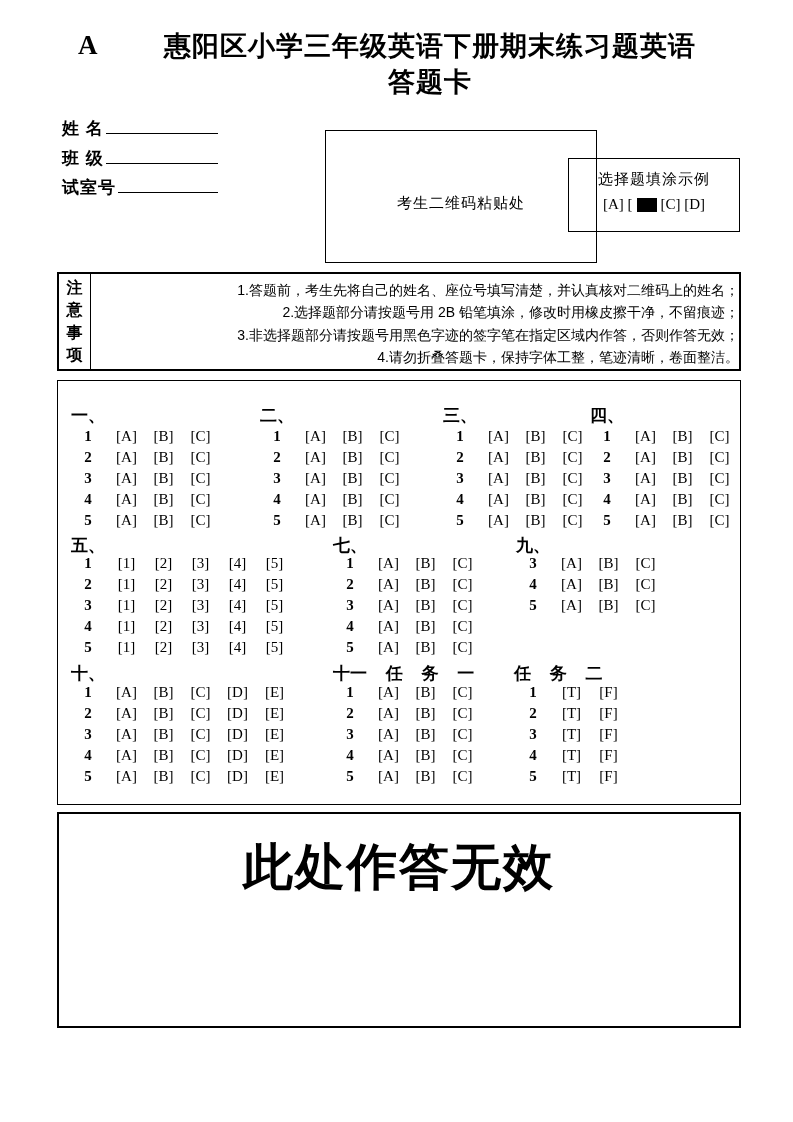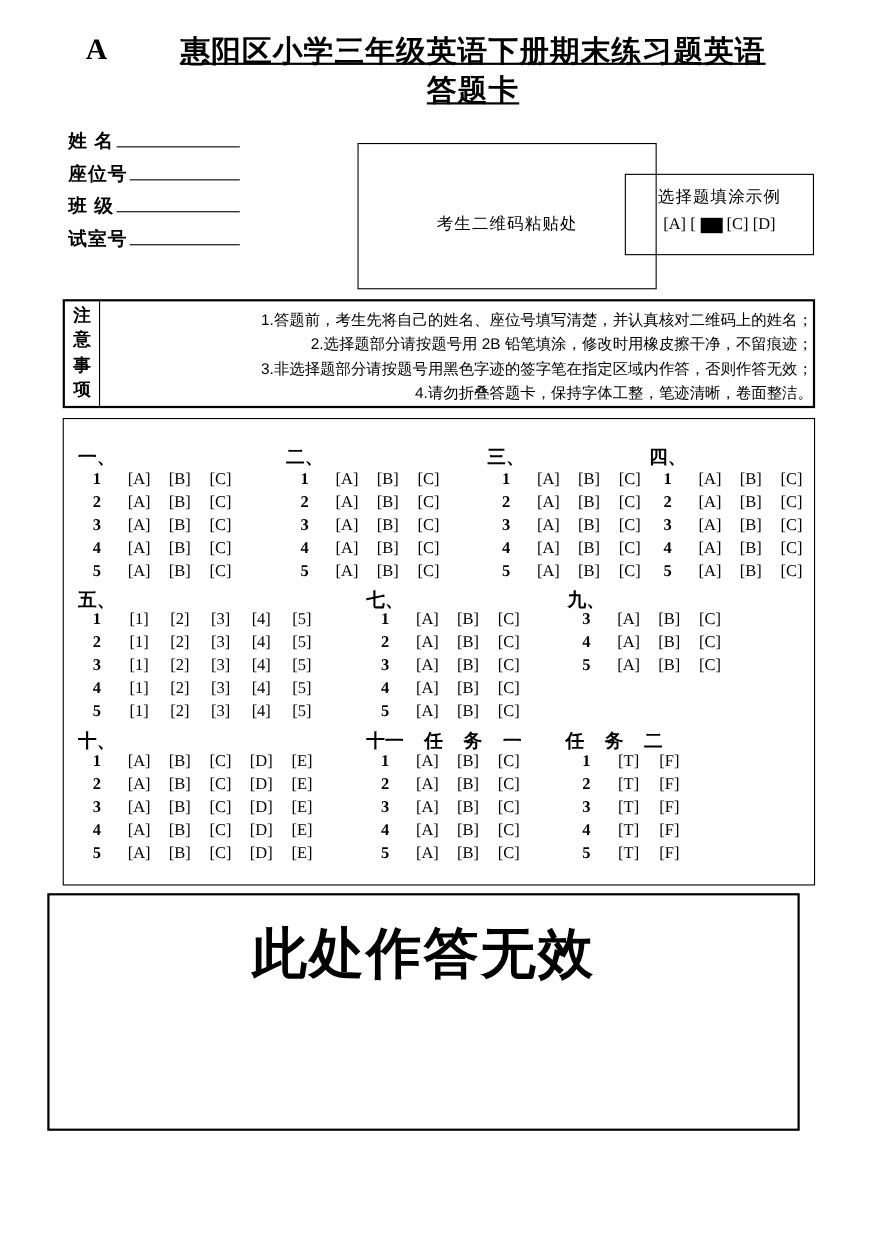--- a/index.html
+++ b/index.html
@@ -3,21 +3,21 @@
 <meta charset="utf-8">
 <style>
   html,body{margin:0;padding:0;background:#ffffff;}
   .page{position:relative;width:793px;height:1122px;background:#fff;color:#000;
         font-family:"Liberation Sans",sans-serif;overflow:hidden;}
   .abs{position:absolute;}
 
   
   .marker-a{left:78px;top:30px;font-family:"Liberation Serif",serif;font-weight:bold;font-size:27px;}
   .title-block{left:100px;top:28px;width:660px;text-align:center;}
-  .title-line{font-size:27px;font-weight:bold;line-height:36px;letter-spacing:1px;text-decoration:underline;}
+  .title-line{font-size:27px;font-weight:bold;line-height:36px;letter-spacing:1px;}
 
   
   .student-fields{left:62px;top:116px;width:156px;}
   .field-row{display:flex;align-items:baseline;height:29.6px;}
   .field-label{font-size:17px;font-weight:600;white-space:pre;letter-spacing:1px;}
   .field-line{flex:1;border-bottom:1.5px solid #000;height:17px;margin-left:2px;}
 
   
   .qr-box{left:325px;top:130px;width:272px;height:133px;border:1.5px solid #000;
           box-sizing:border-box;display:flex;align-items:center;justify-content:center;
@@ -46,43 +46,39 @@
   .sec-label{position:absolute;font-size:17px;font-weight:bold;white-space:pre;}
   .sec-label.wide{word-spacing:14px;}
   .sec-rows{position:absolute;}
   .grid-row{display:flex;height:21px;line-height:21px;align-items:center;}
   .q-num{width:24px;text-align:center;font-family:"Liberation Serif",serif;
          font-weight:bold;font-size:15px;}
   .opts{display:flex;margin-left:8px;}
   .bubble{width:37px;text-align:center;font-family:"Liberation Serif",serif;font-size:15px;}
 
   
-  .invalid-box{left:43px;top:812px;width:684px;height:216px;border:2px solid #000;
+  .invalid-box{left:57px;top:812px;width:684px;height:216px;border:2px solid #000;
                box-sizing:border-box;text-align:center;}
   .invalid-text{margin-top:20px;font-size:50px;font-weight:bold;letter-spacing:2px;}
 </style>
 </head>
 <body>
 
 <div class="page">
 
   <div class="abs marker-a">A</div>
 
   <div class="abs title-block">
     <div class="title-line">惠阳区小学三年级英语下册期末练习题英语</div>
     <div class="title-line">答题卡</div>
   </div>
 
   <div class="abs student-fields">
       <div class="field-row">
         <span class="field-label">姓 名</span>
-        <span class="field-line"></span>
-      </div>
-      <div class="field-row">
-        <span class="field-label">座位号</span>
         <span class="field-line"></span>
       </div>
       <div class="field-row">
         <span class="field-label">班 级</span>
         <span class="field-line"></span>
       </div>
       <div class="field-row">
         <span class="field-label">试室号</span>
         <span class="field-line"></span>
       </div>

